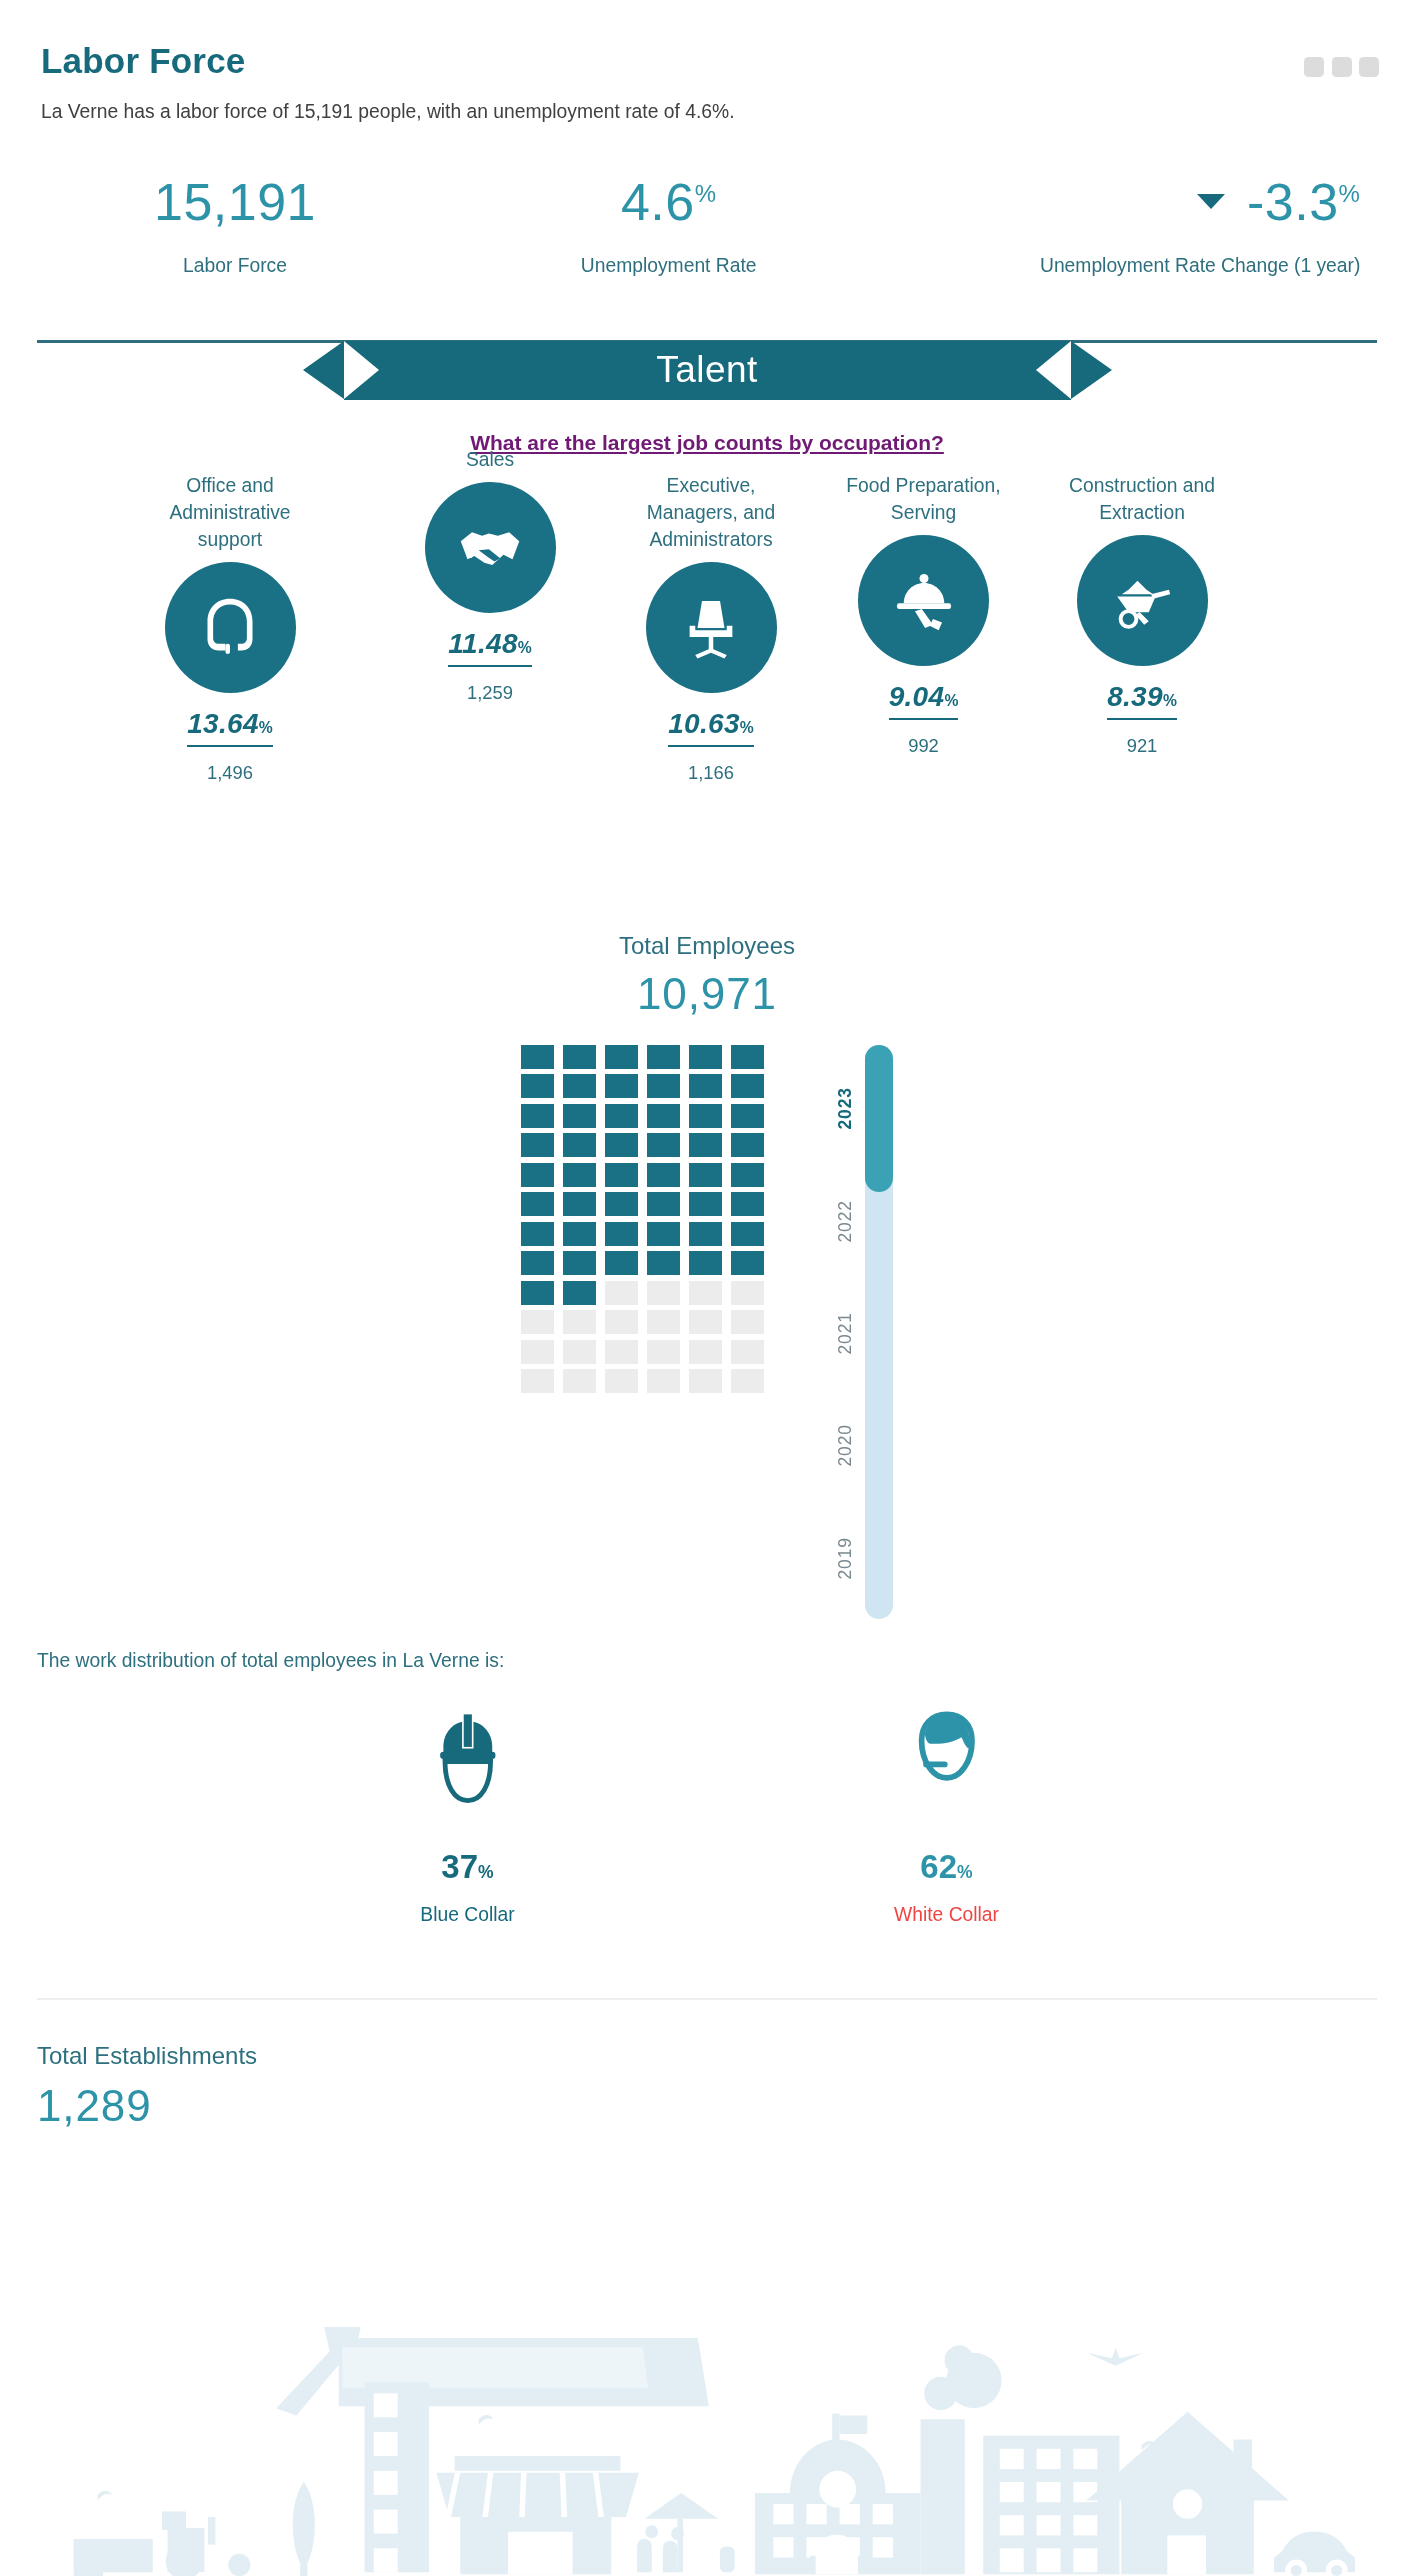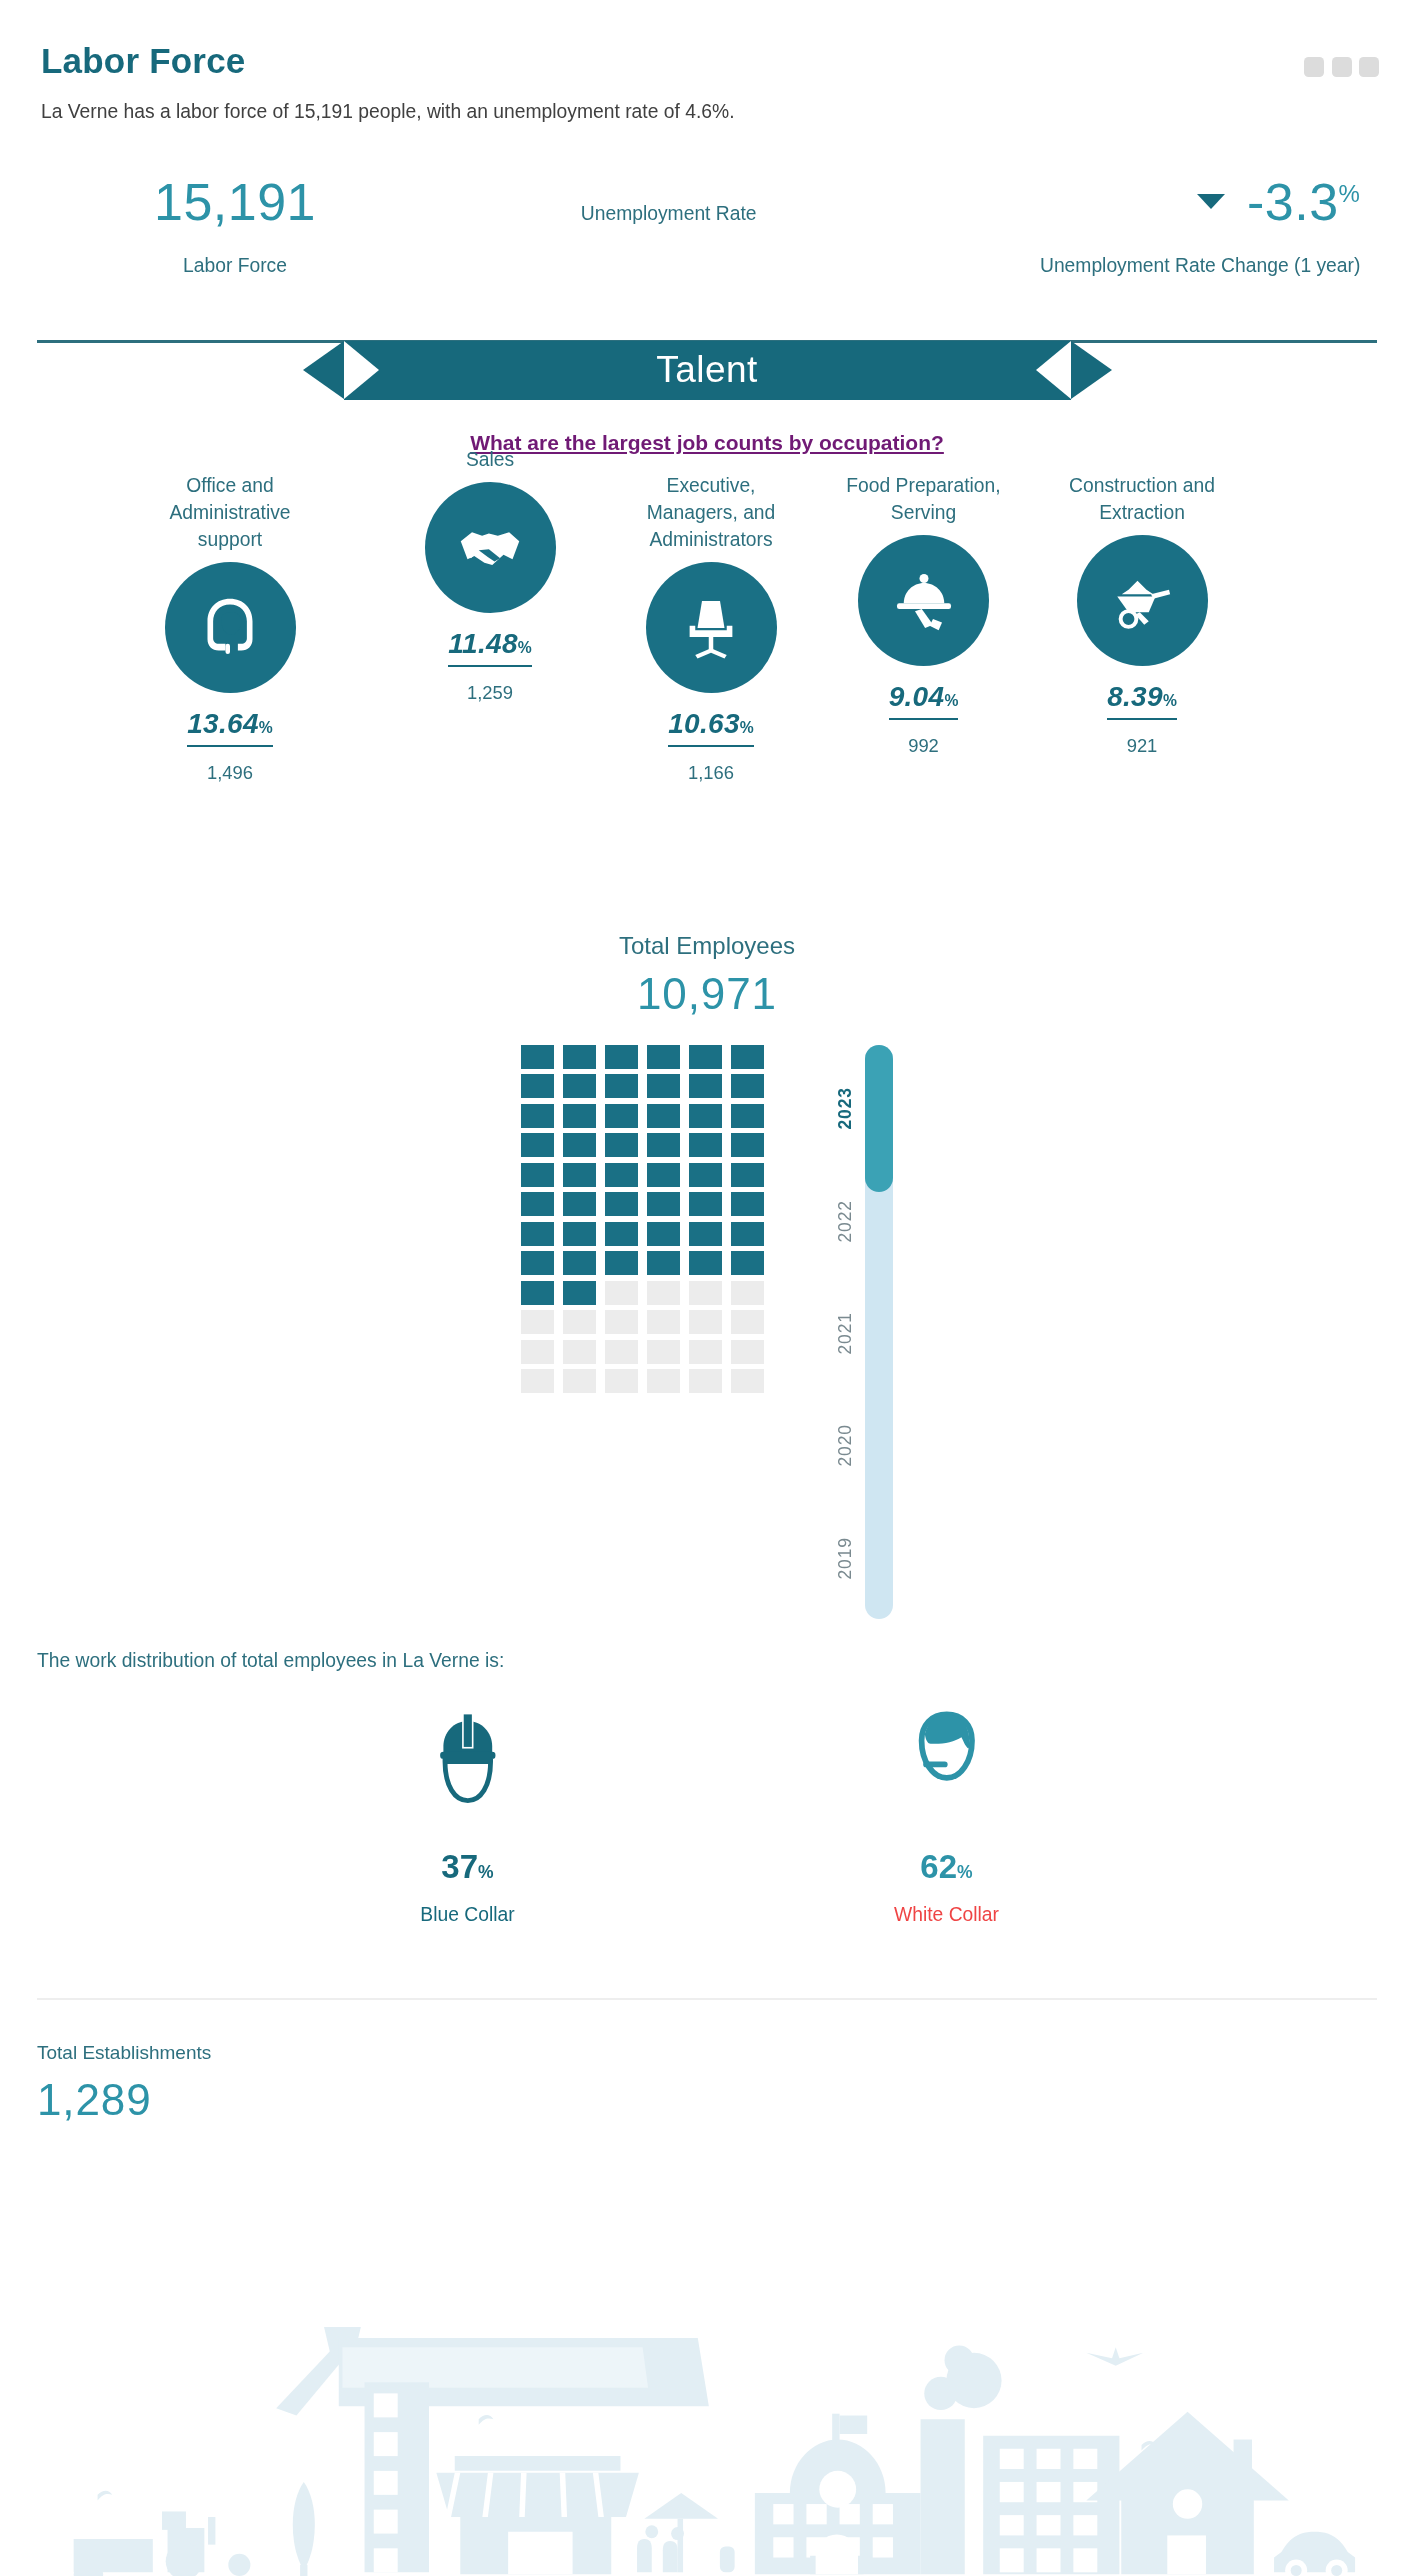--- a/index.html
+++ b/index.html
@@ -126,21 +126,21 @@
   .collar .pv{margin-top:20px;font-size:33px;font-weight:700;}
   .collar .pv i{font-size:17.5px;font-style:normal;font-weight:700;}
   .collar .cl{margin-top:18.4px;font-size:19.3px;font-weight:400;}
   .collar.blue .pv,.collar.blue .cl{color:#17697c;}
   .collar.white .pv{color:#2d93a8;}
   .collar.white .cl{color:#ef4444;}
 
   
   .divider{height:1.8px;background:#eeeeee;margin:72px 37px 0 37px;}
   .est{padding:42px 0 0 37px;position:relative;z-index:2;}
-  .est .t{font-size:19px;color:#2d6f7e;}
+  .est .t{font-size:24px;color:#2d6f7e;}
   .est .v{font-size:44px;color:#2d93a8;margin-top:11px;letter-spacing:0.9px;}
 
   .skyline{position:absolute;left:0;right:0;bottom:0;height:249px;pointer-events:none;}
   .skyline svg{display:block;width:100%;height:249px;}
 </style>
 </head>
 <body>
 
 <div class="page">
 
@@ -153,20 +153,21 @@
     <span></span>
     <span></span>
   </div>
 
   <div class="kpis">
     <div class="kpi k1">
       <div class="big"><span>15,191</span></div>
       <div class="lbl">Labor Force</div>
     </div>
     <div class="kpi k2">
+      <div class="big"><span>4.6</span><span class="pct">%</span></div>
       <div class="lbl">Unemployment Rate</div>
     </div>
     <div class="kpi k3">
       <div class="big">
         <span class="arrowdown"></span><span>-3.3</span><span class="pct">%</span>
       </div>
       <div class="lbl">Unemployment Rate Change (1 year)</div>
     </div>
   </div>
 

